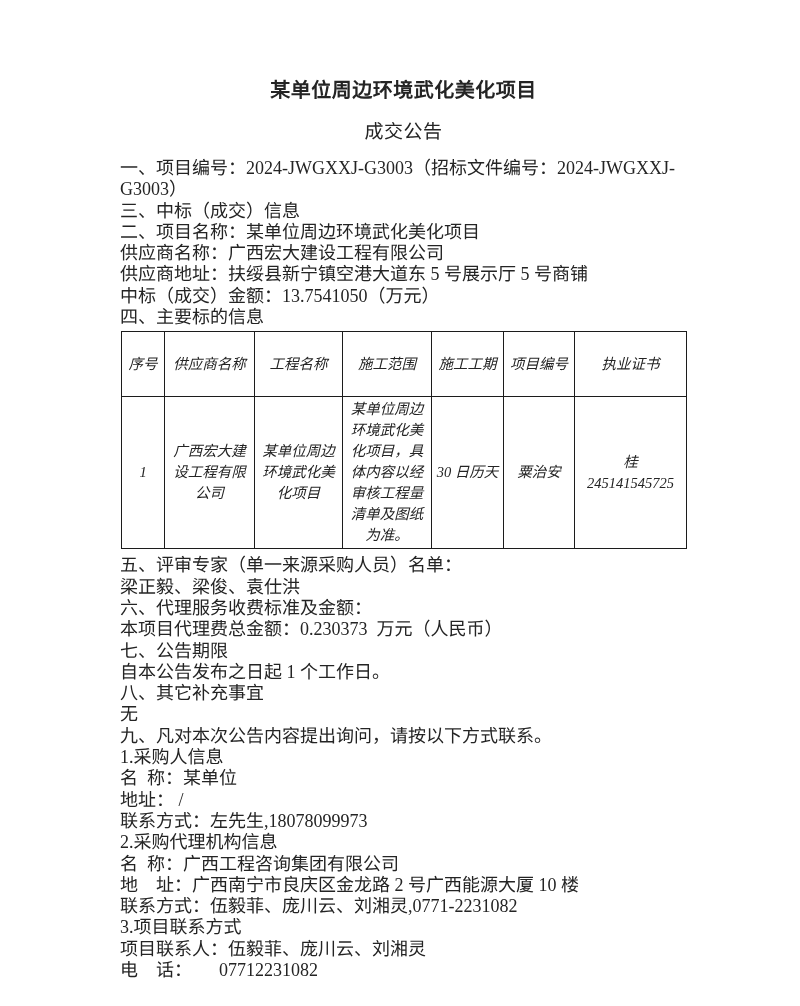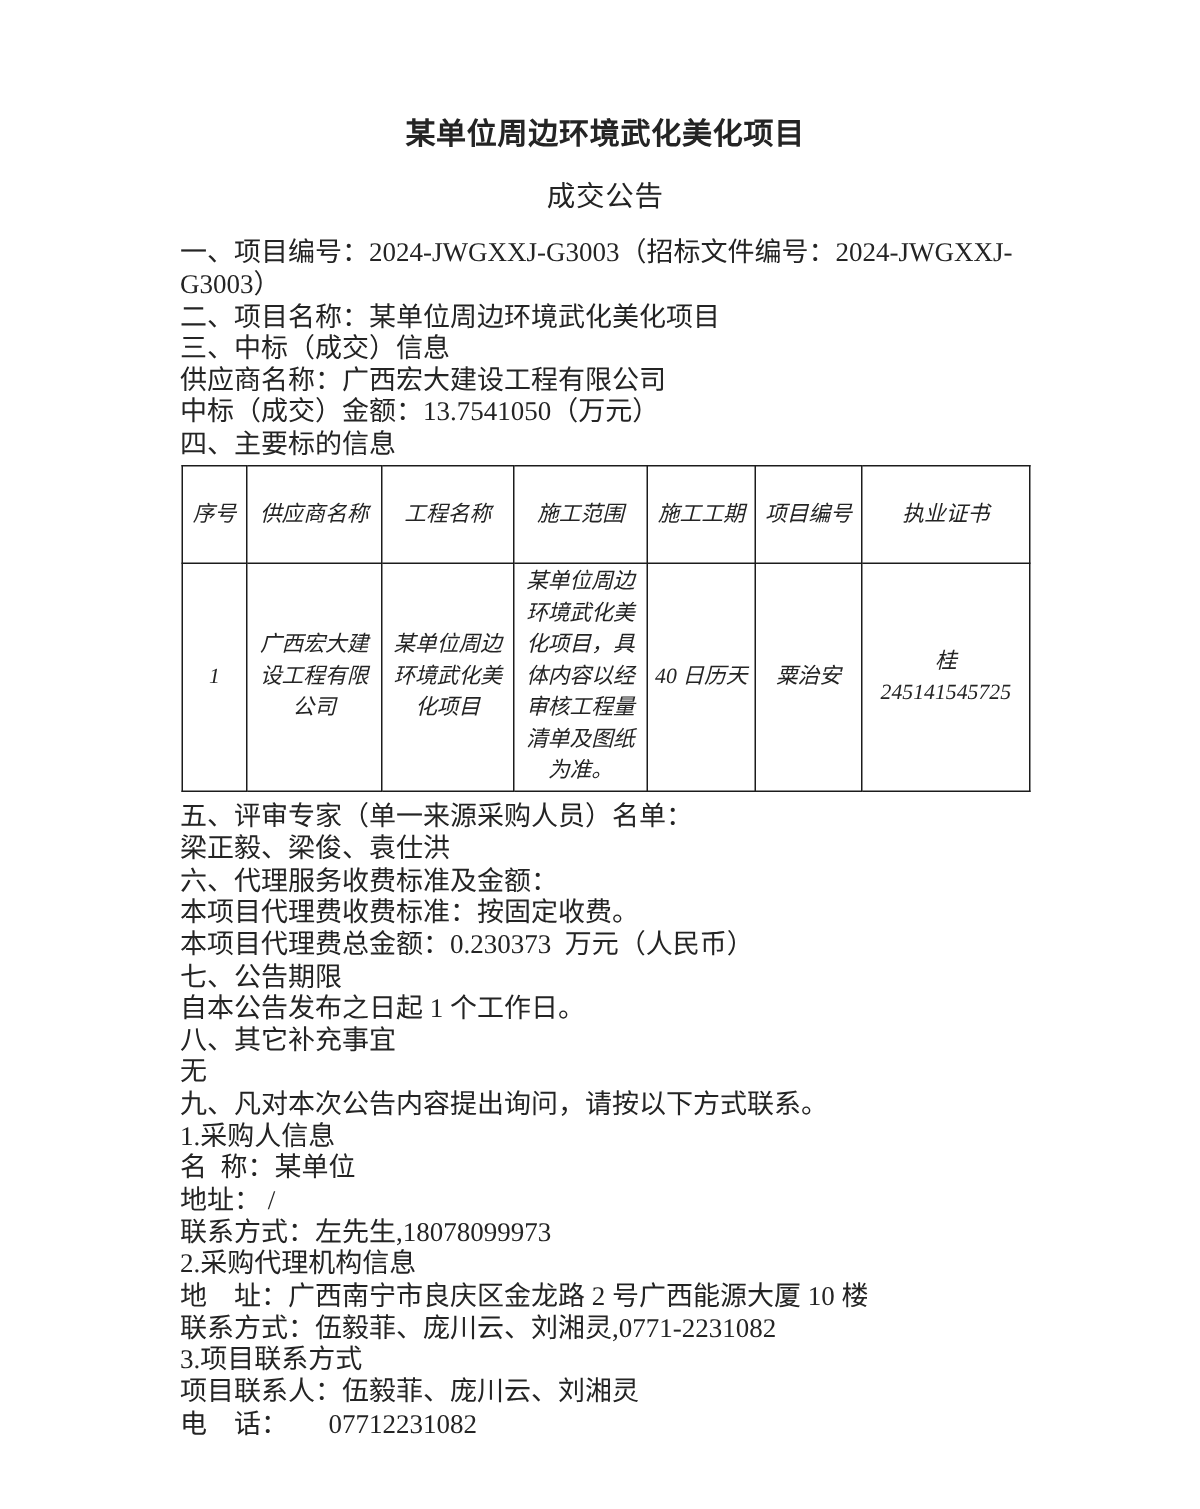--- a/index.html
+++ b/index.html
@@ -59,23 +59,24 @@
 </style>
 </head>
 <body>
 
 <div class="page">
 
   <h1 class="doc-title">某单位周边环境武化美化项目</h1>
   <h2 class="doc-subtitle">成交公告</h2>
 
   <p class="line">一、项目编号：2024-JWGXXJ-G3003（招标文件编号：2024-JWGXXJ-G3003）</p>
+  <p class="line">三、中标（成交）信息</p>
   <p class="line">二、项目名称：某单位周边环境武化美化项目</p>
-  <p class="line">三、中标（成交）信息</p>
   <p class="line">供应商名称：广西宏大建设工程有限公司</p>
+  <p class="line">供应商地址：扶绥县新宁镇空港大道东 5 号展示厅 5 号商铺</p>
   <p class="line">中标（成交）金额：13.7541050（万元）</p>
   <p class="line">四、主要标的信息</p>
 
   <table class="items">
     <colgroup>
       <col style="width:43px">
       <col style="width:90px">
       <col style="width:88px">
       <col style="width:89px">
       <col style="width:72px">
@@ -92,41 +93,41 @@
         <th>项目编号</th>
         <th>执业证书</th>
       </tr>
     </thead>
     <tbody>
       <tr class="data-row">
         <td>1</td>
         <td>广西宏大建设工程有限公司</td>
         <td>某单位周边环境武化美化项目</td>
         <td>某单位周边环境武化美化项目，具体内容以经审核工程量清单及图纸为准。</td>
-        <td>40 日历天</td>
+        <td>30 日历天</td>
         <td>粟治安</td>
         <td>桂 245141545725</td>
       </tr>
     </tbody>
   </table>
 
   <p class="line">五、评审专家（单一来源采购人员）名单：</p>
   <p class="line">梁正毅、梁俊、袁仕洪</p>
   <p class="line">六、代理服务收费标准及金额：</p>
-  <p class="line">本项目代理费收费标准：按固定收费。</p>
   <p class="line">本项目代理费总金额：0.230373  万元（人民币）</p>
   <p class="line">七、公告期限</p>
   <p class="line">自本公告发布之日起 1 个工作日。</p>
   <p class="line">八、其它补充事宜</p>
   <p class="line">无</p>
   <p class="line">九、凡对本次公告内容提出询问，请按以下方式联系。</p>
   <p class="line">1.采购人信息</p>
   <p class="line">名  称：某单位</p>
   <p class="line">地址： /</p>
   <p class="line">联系方式：左先生,18078099973</p>
   <p class="line">2.采购代理机构信息</p>
+  <p class="line">名  称：广西工程咨询集团有限公司</p>
   <p class="line">地　址：广西南宁市良庆区金龙路 2 号广西能源大厦 10 楼</p>
   <p class="line">联系方式：伍毅菲、庞川云、刘湘灵,0771-2231082</p>
   <p class="line">3.项目联系方式</p>
   <p class="line">项目联系人：伍毅菲、庞川云、刘湘灵</p>
   <p class="line">电　话：　　07712231082</p>
 
 </div>
 
 </body></html>

